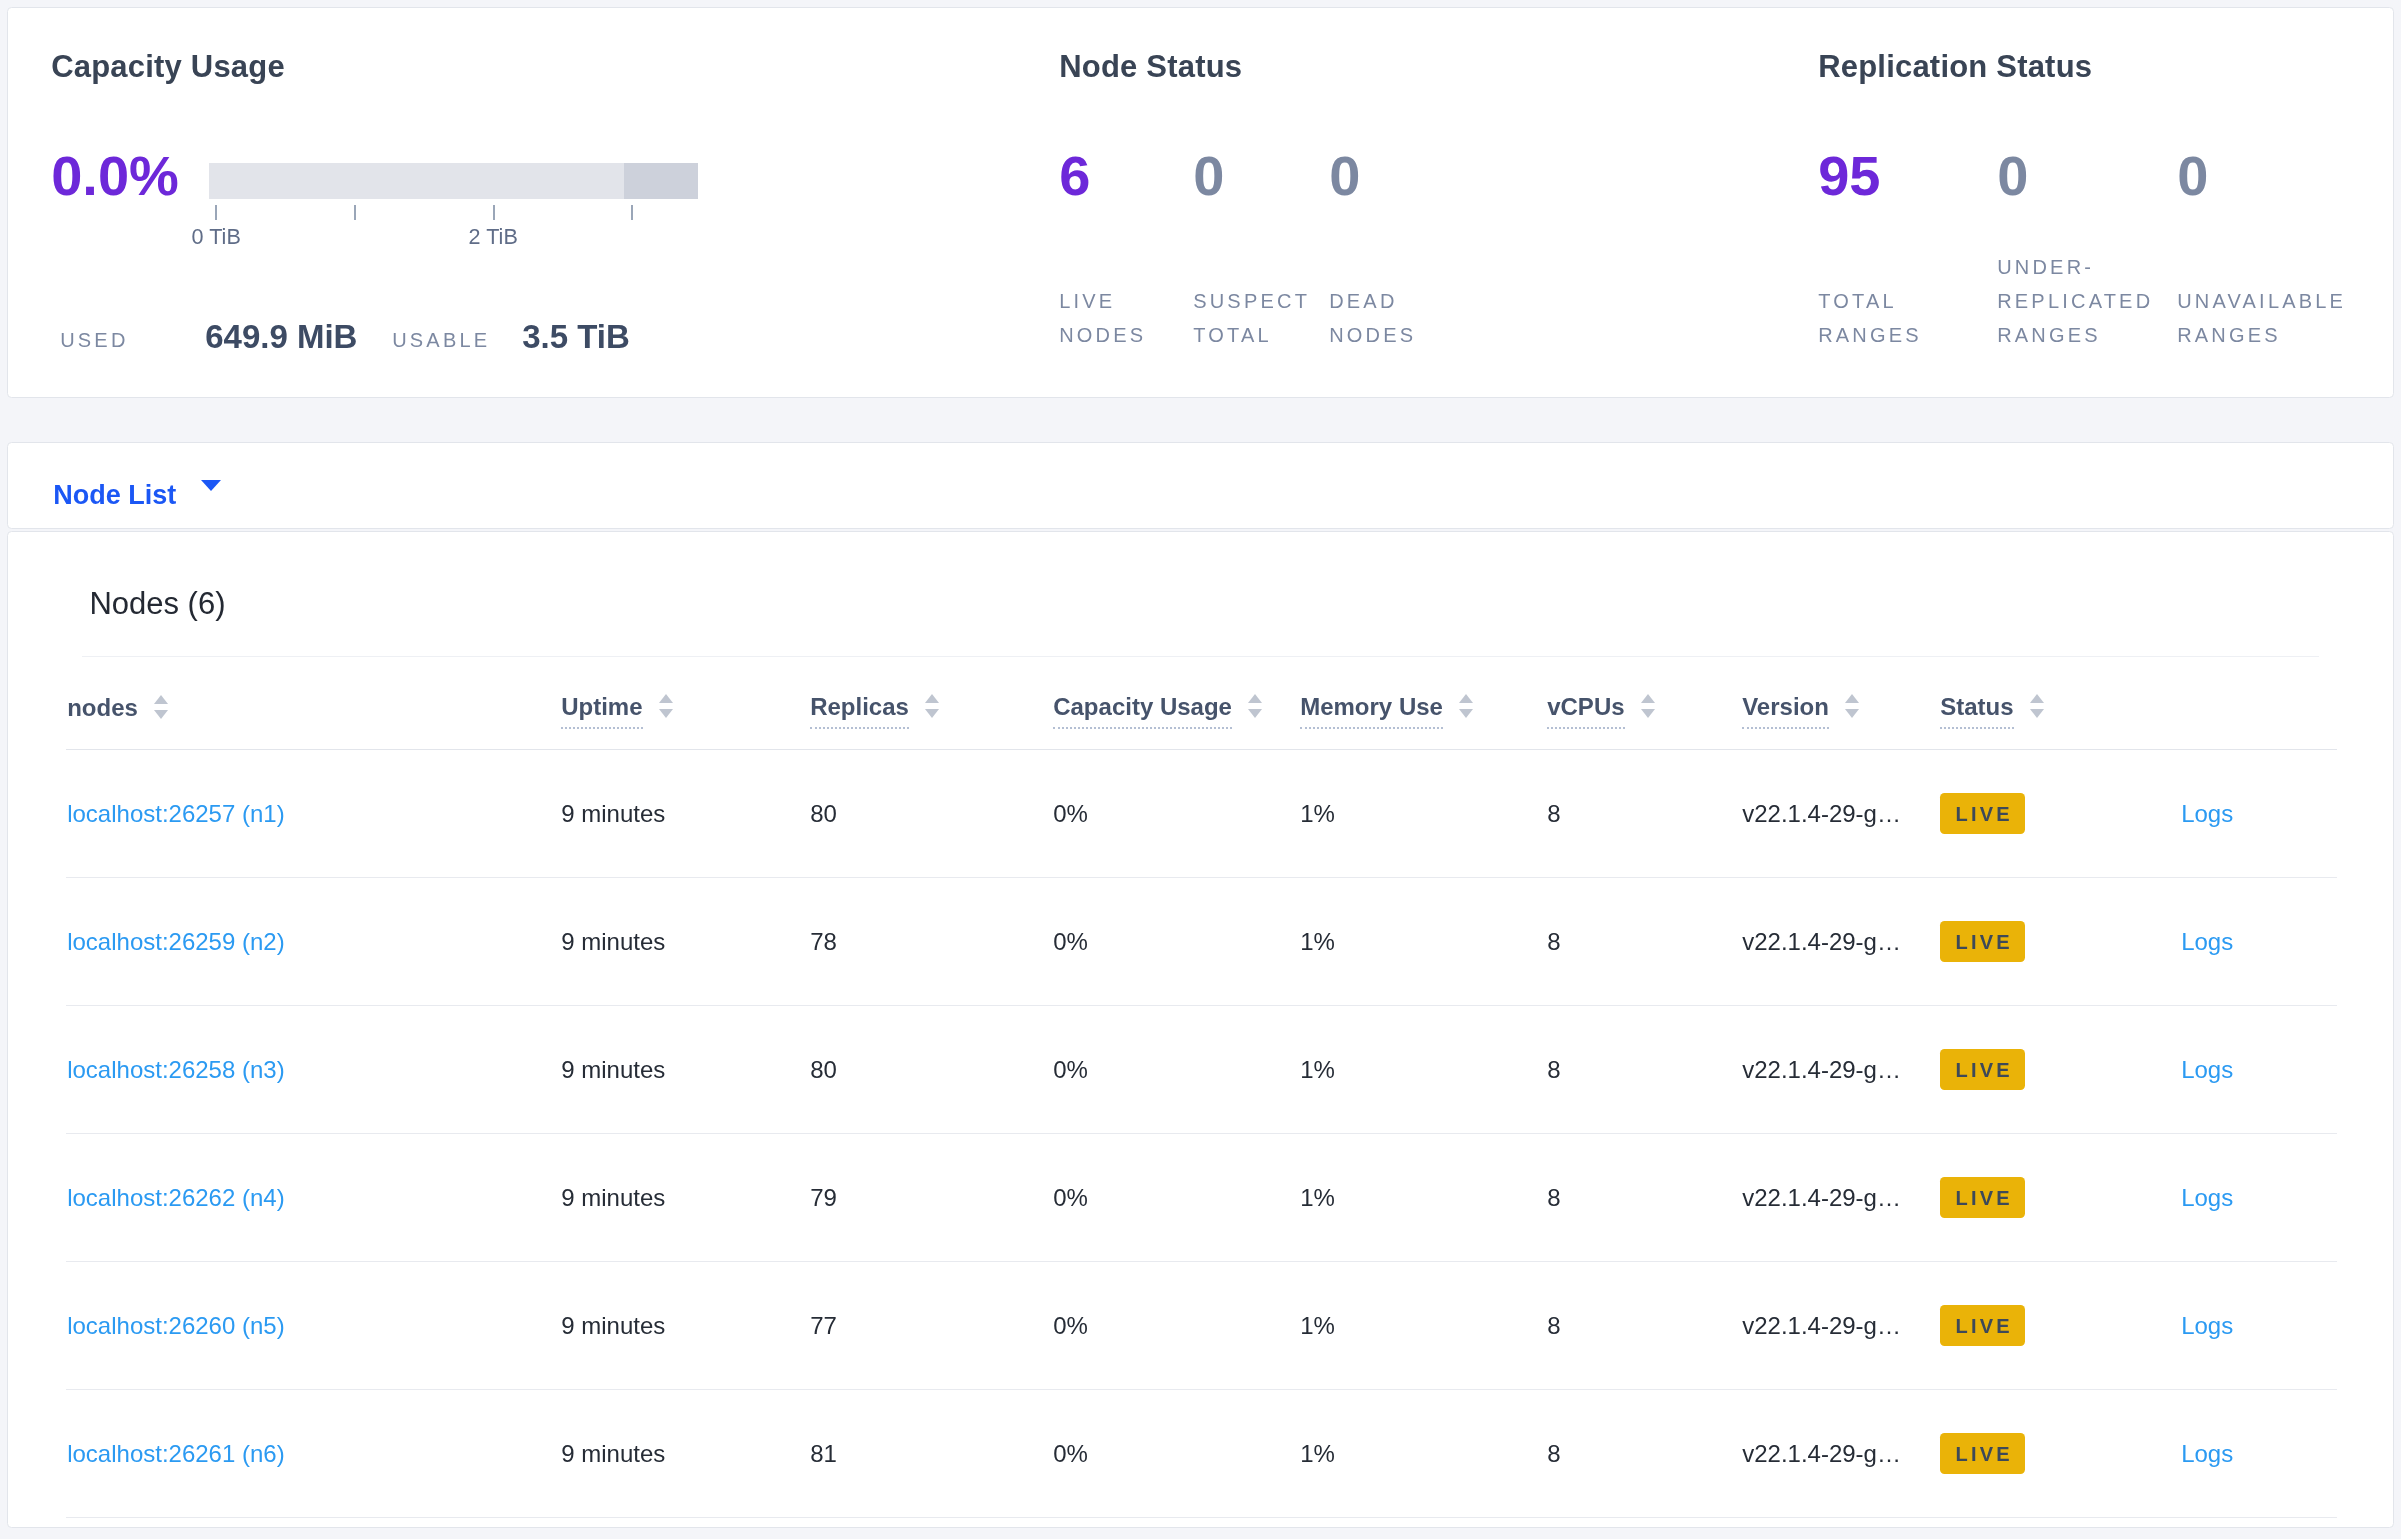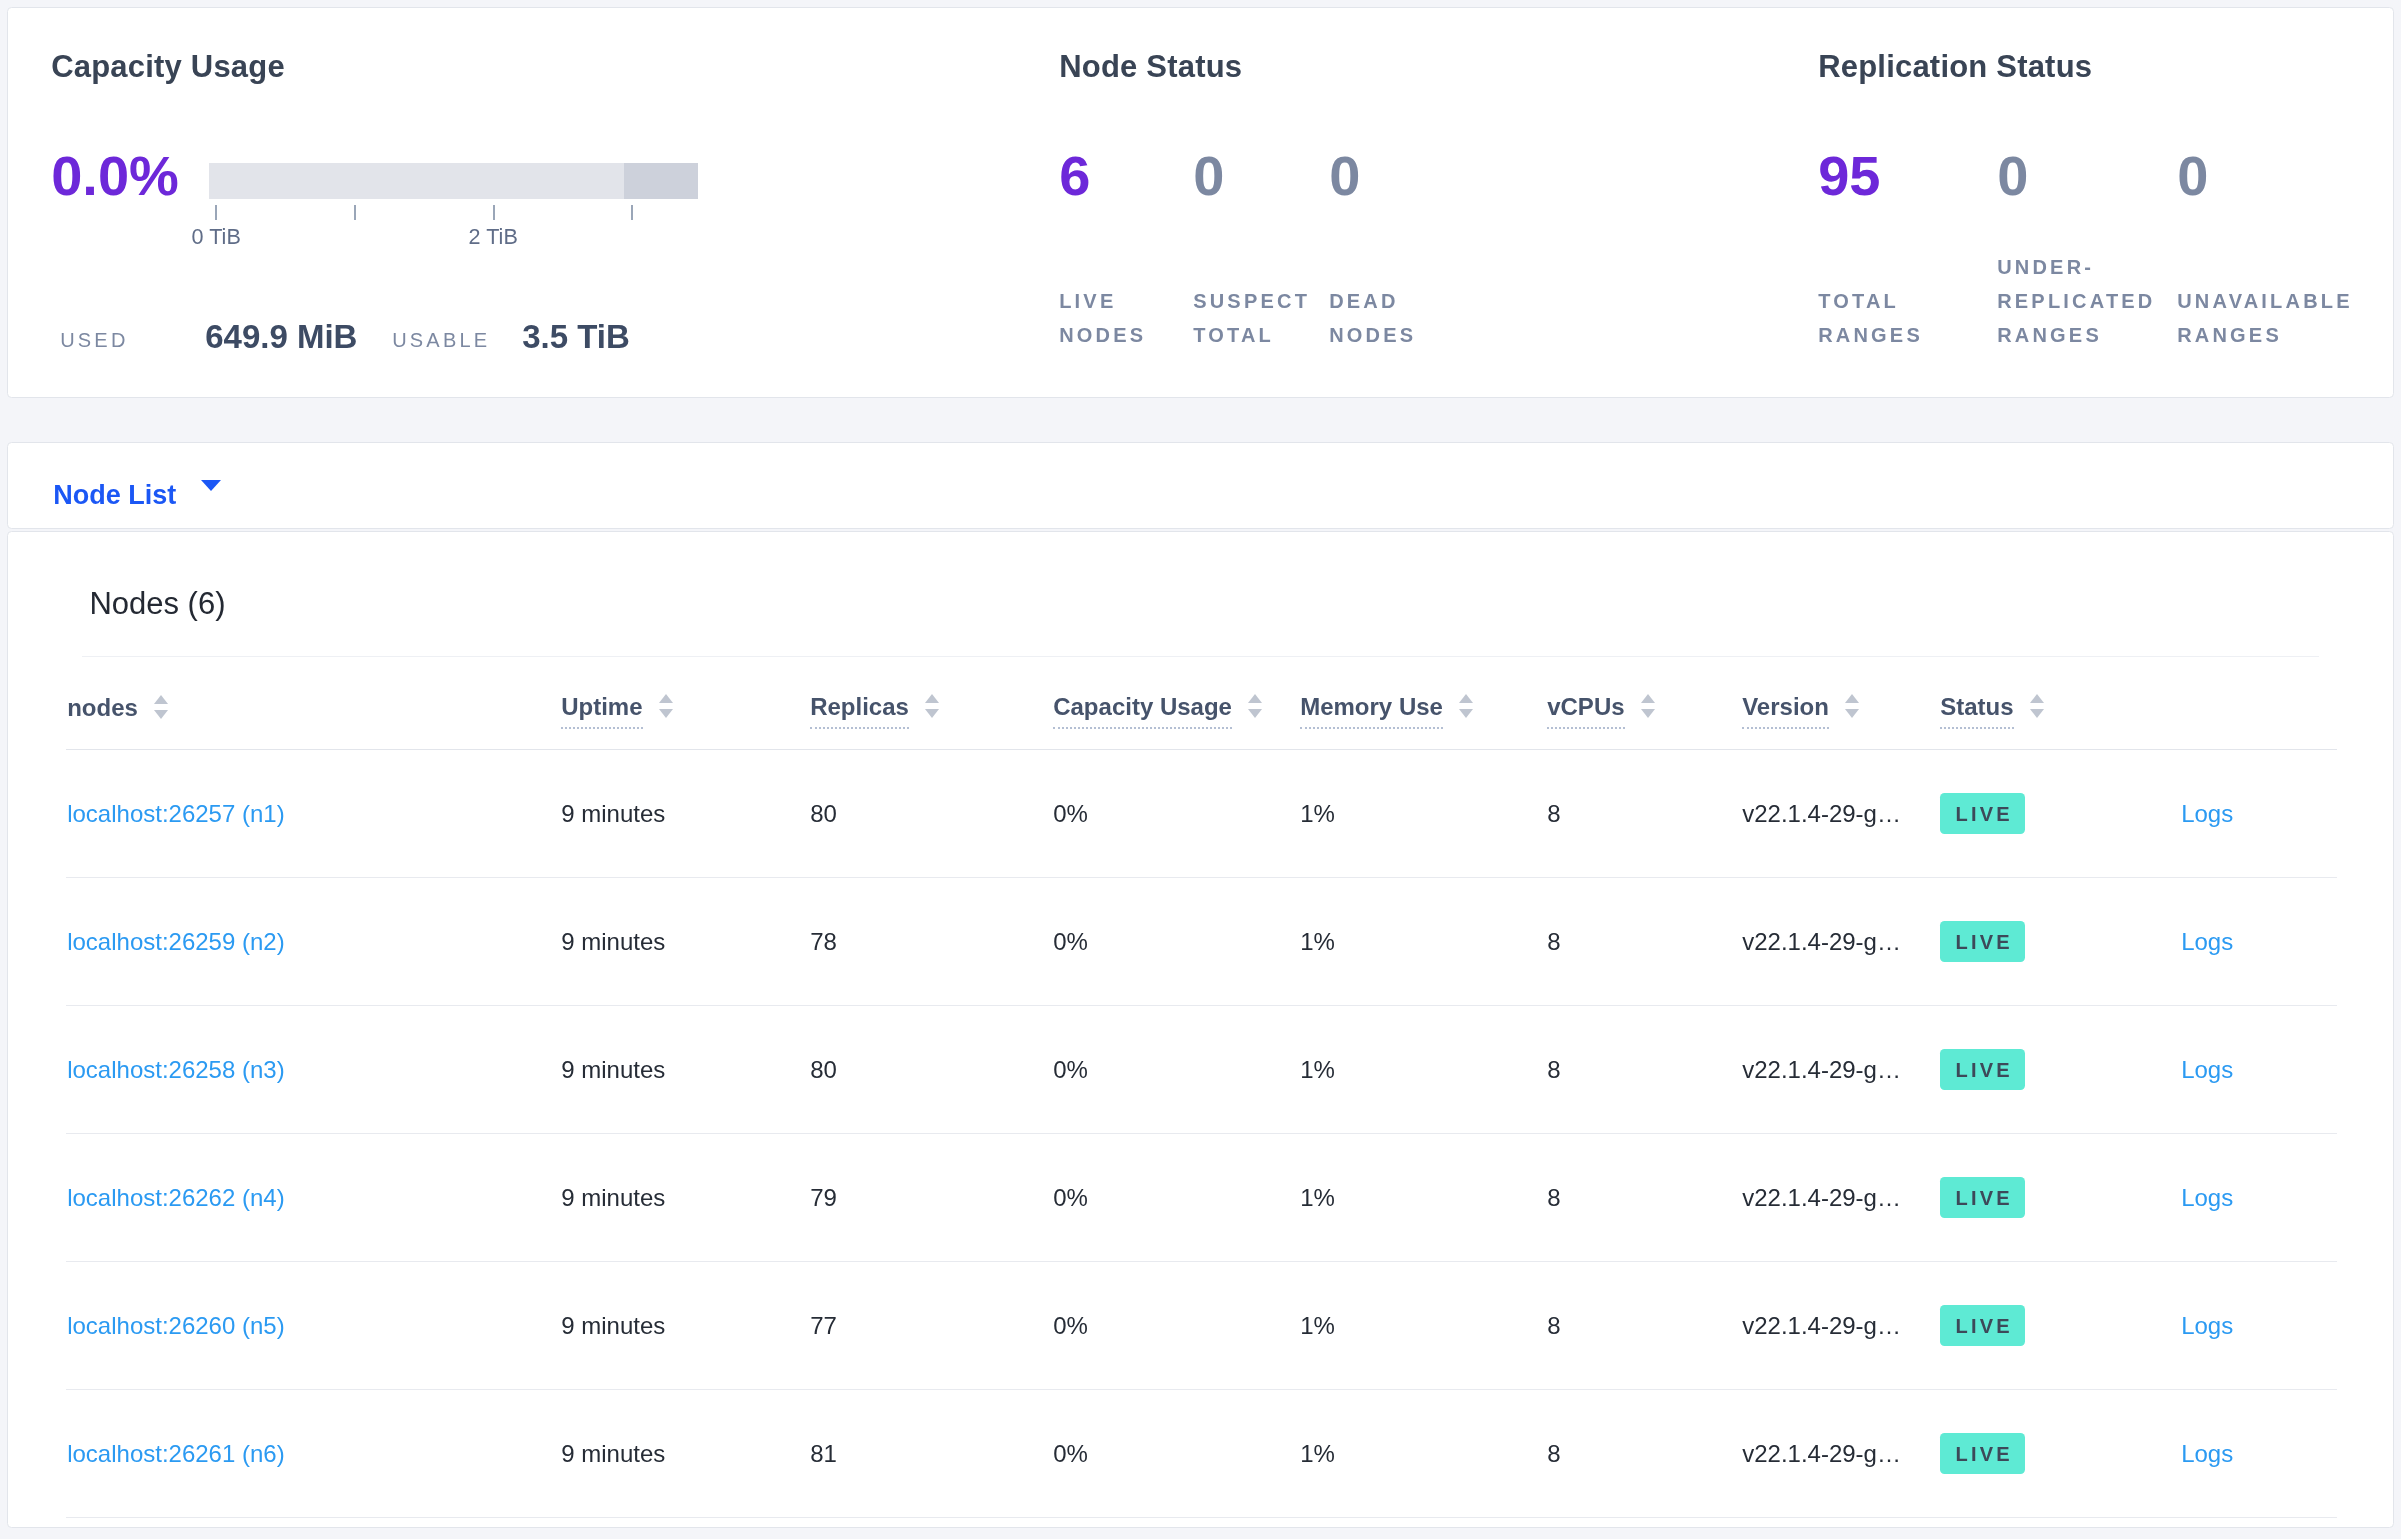--- a/index.html
+++ b/index.html
@@ -23,21 +23,21 @@
     position:absolute;top:41px;
     font-size:31px;font-weight:700;color:#394455;letter-spacing:0.2px;
   }
   .bignum{
     position:absolute;top:135px;
     font-size:56px;font-weight:600;line-height:65px;color:#6d28d9;
   }
   .bignum.muted{color:#7c88a1;}
   .statlabel{
     position:absolute;bottom:45px;
-    font-size:20px;font-weight:700;letter-spacing:3.2px;
+    font-size:20px;font-weight:400;letter-spacing:3.2px;
     color:#7c88a1;line-height:34px;
   }
   
   #cap-percent{left:43px;}
   #cap-bar{
     position:absolute;left:201px;top:155px;width:489px;height:36px;
     background:#e2e4ea;
   }
   #cap-bar-dark{
     position:absolute;right:0;top:0;width:74px;height:36px;background:#cdd1db;
@@ -96,21 +96,21 @@
     display:inline-flex;flex-direction:column;gap:5.4px;
     margin-left:16px;vertical-align:middle;position:relative;top:-2.7px;
   }
   .sort i{display:block;width:0;height:0;
     border-left:7.2px solid transparent;border-right:7.2px solid transparent;}
   .sort .up{border-bottom:9px solid #bfc5d0;}
   .sort .down{border-top:9px solid #bfc5d0;}
   a.nodelink,a.logslink{color:#2b9af2;text-decoration:none;cursor:pointer;}
   .col-logs{text-align:center;padding-right:52px;}
   .badge{
-    display:inline-block;background:#5eead4;color:#3d4959;
+    display:inline-block;background:#eab308;color:#3d4959;
     font-size:20px;font-weight:700;letter-spacing:3.2px;
     padding:10.8px 12.6px 10px 15.3px;border-radius:4.5px;line-height:1;
   }
 </style>
 </head>
 <body>
 
 <div class="card" id="top-card">
 
   <div class="sec-title" style="left:43px">Capacity Usage</div>

